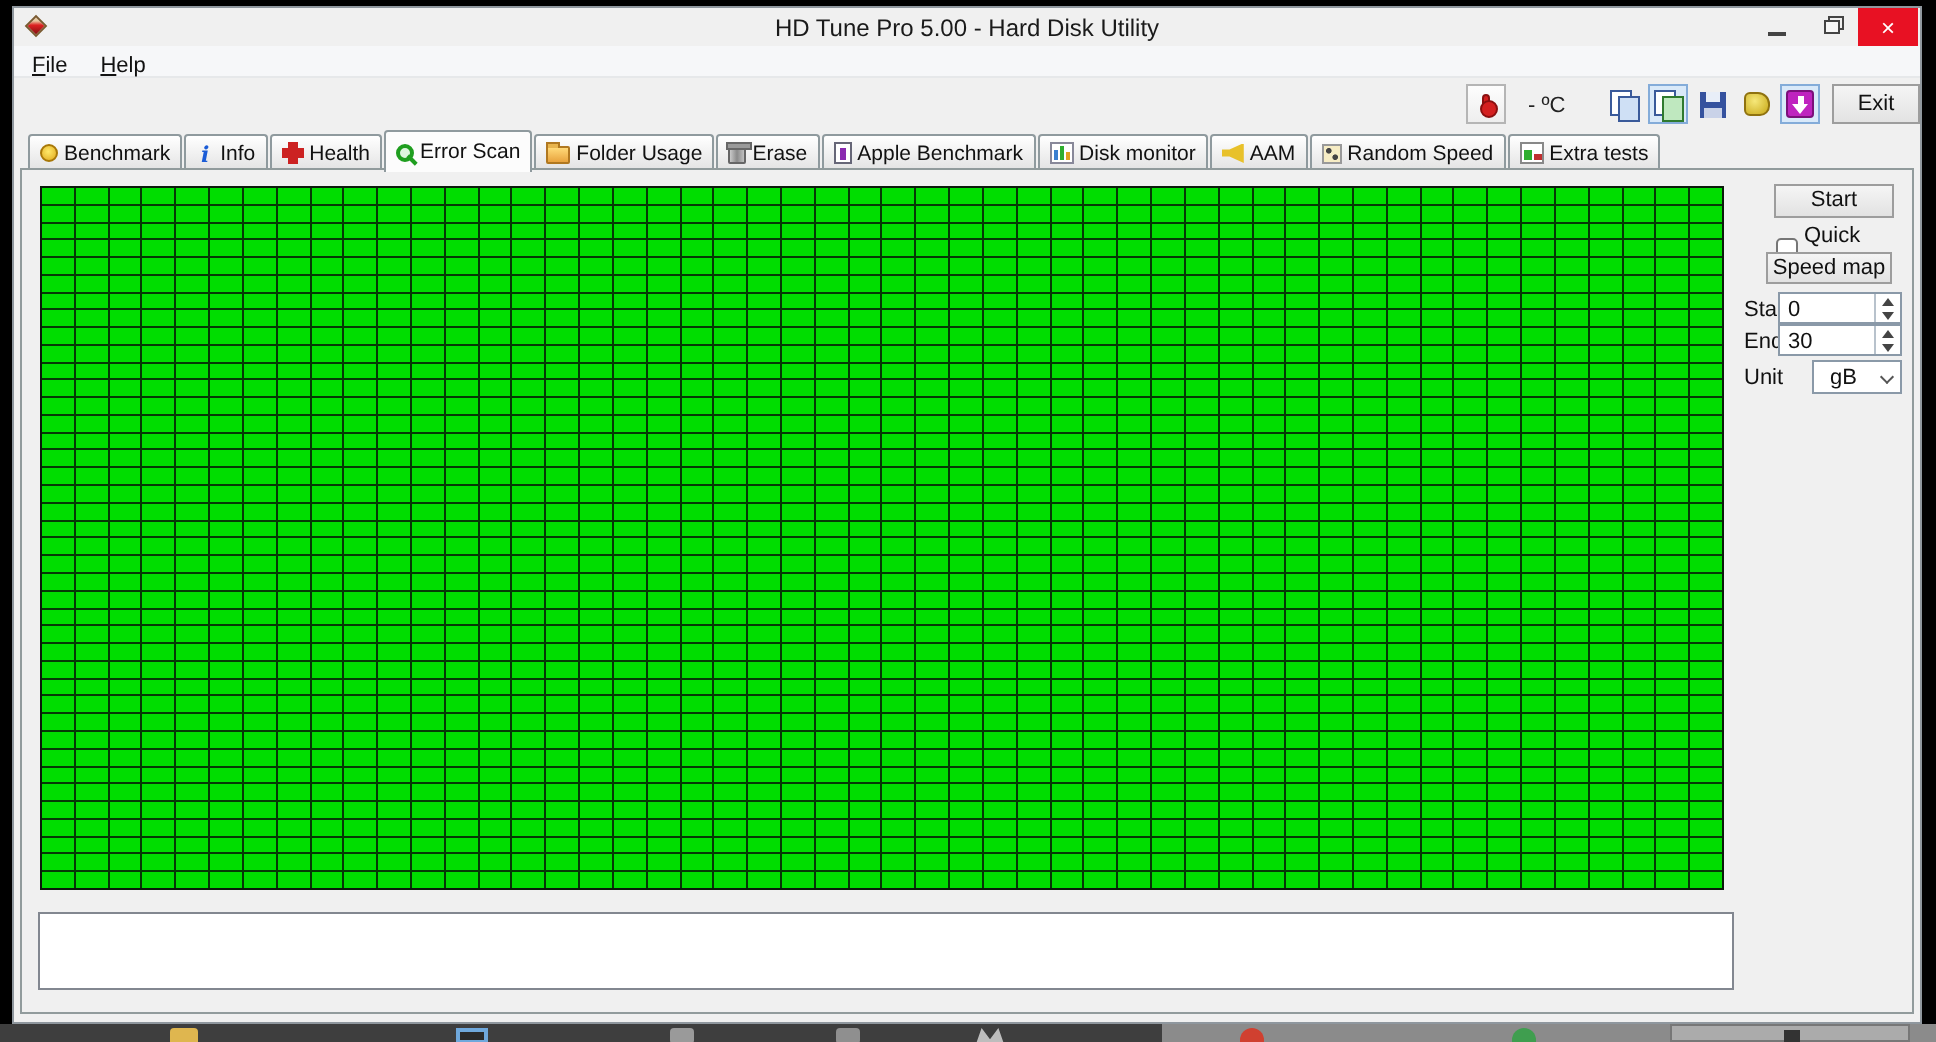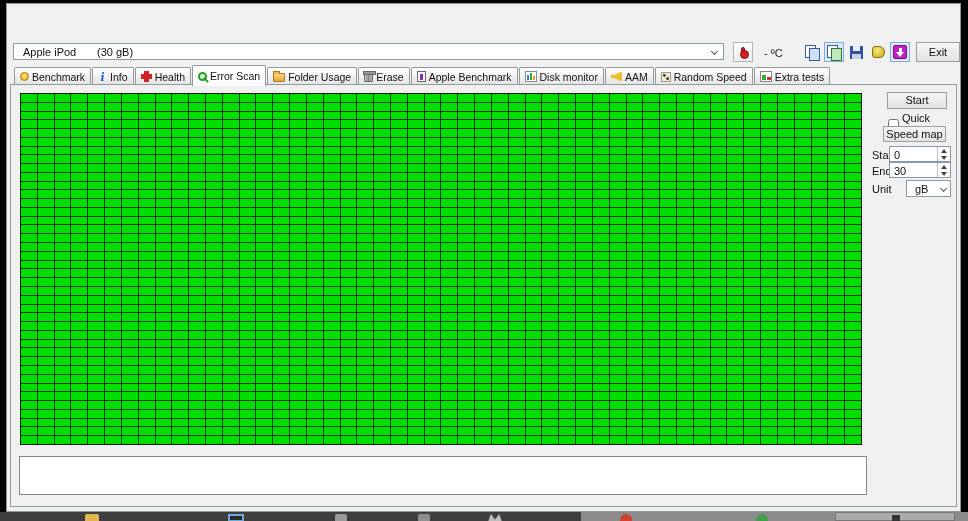--- a/index.html
+++ b/index.html
@@ -170,28 +170,42 @@
   .tb-red { left:620px; width:12px; height:8px; background:#d04030; border-radius:6px 6px 0 0; }
   .tb-green { left:756px; width:12px; height:8px; background:#3f9e4f; border-radius:6px 6px 0 0; }
   .tb-pressed { left:835px; top:0; width:120px; height:9px; background:#ababab; border:1px solid #777; }
   .tb-pressed::after { content:""; position:absolute; left:56px; top:2px; width:8px; height:7px; background:#333; }
 </style>
 </head>
 <body>
 
 <div class="window">
 
-
+  <div class="titlebar">
+    <div class="app-icon"></div>
+    <div class="title-text">HD Tune Pro 5.00 - Hard Disk Utility</div>
+    <div class="win-controls">
+      <div class="win-btn">
+          <span class="minimize-icon"></span>
+        </div>
+      <div class="win-btn">
+          <span class="restore-icon"></span>
+        </div>
+      <div class="win-btn close">
+          <span class="close-icon"></span>
+        </div>
+    </div>
+  </div>
+
+  <div class="menubar">
+    <span class="menu-item">File</span>
+    <span class="menu-item">Help</span>
+  </div>
 
   <div class="toolbar">
-    <div class="combobox">
-      <span class="combo-name">Apple iPod</span>
-      <span class="combo-cap">(30 gB)</span>
-      <span class="combo-arrow"></span>
-    </div>
     <div class="tool-btn" style="left:726px;">
       <span class="thermometer-icon"></span>
     </div>
     <span class="temp-text">- ºC</span>
     <div class="tool-btn flat" style="left:795px;">
       <span class="pages"></span>
     </div>
     <div class="tool-btn active" style="left:817px;">
       <span class="pages screenshot-icon"></span>
     </div>

